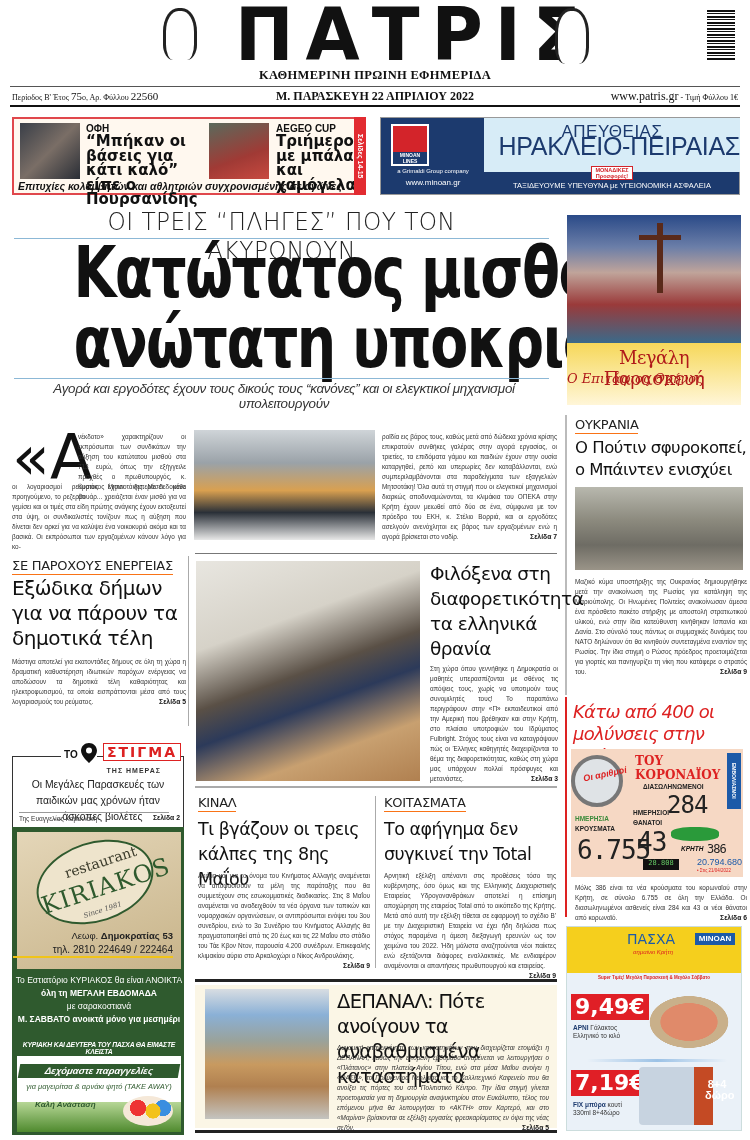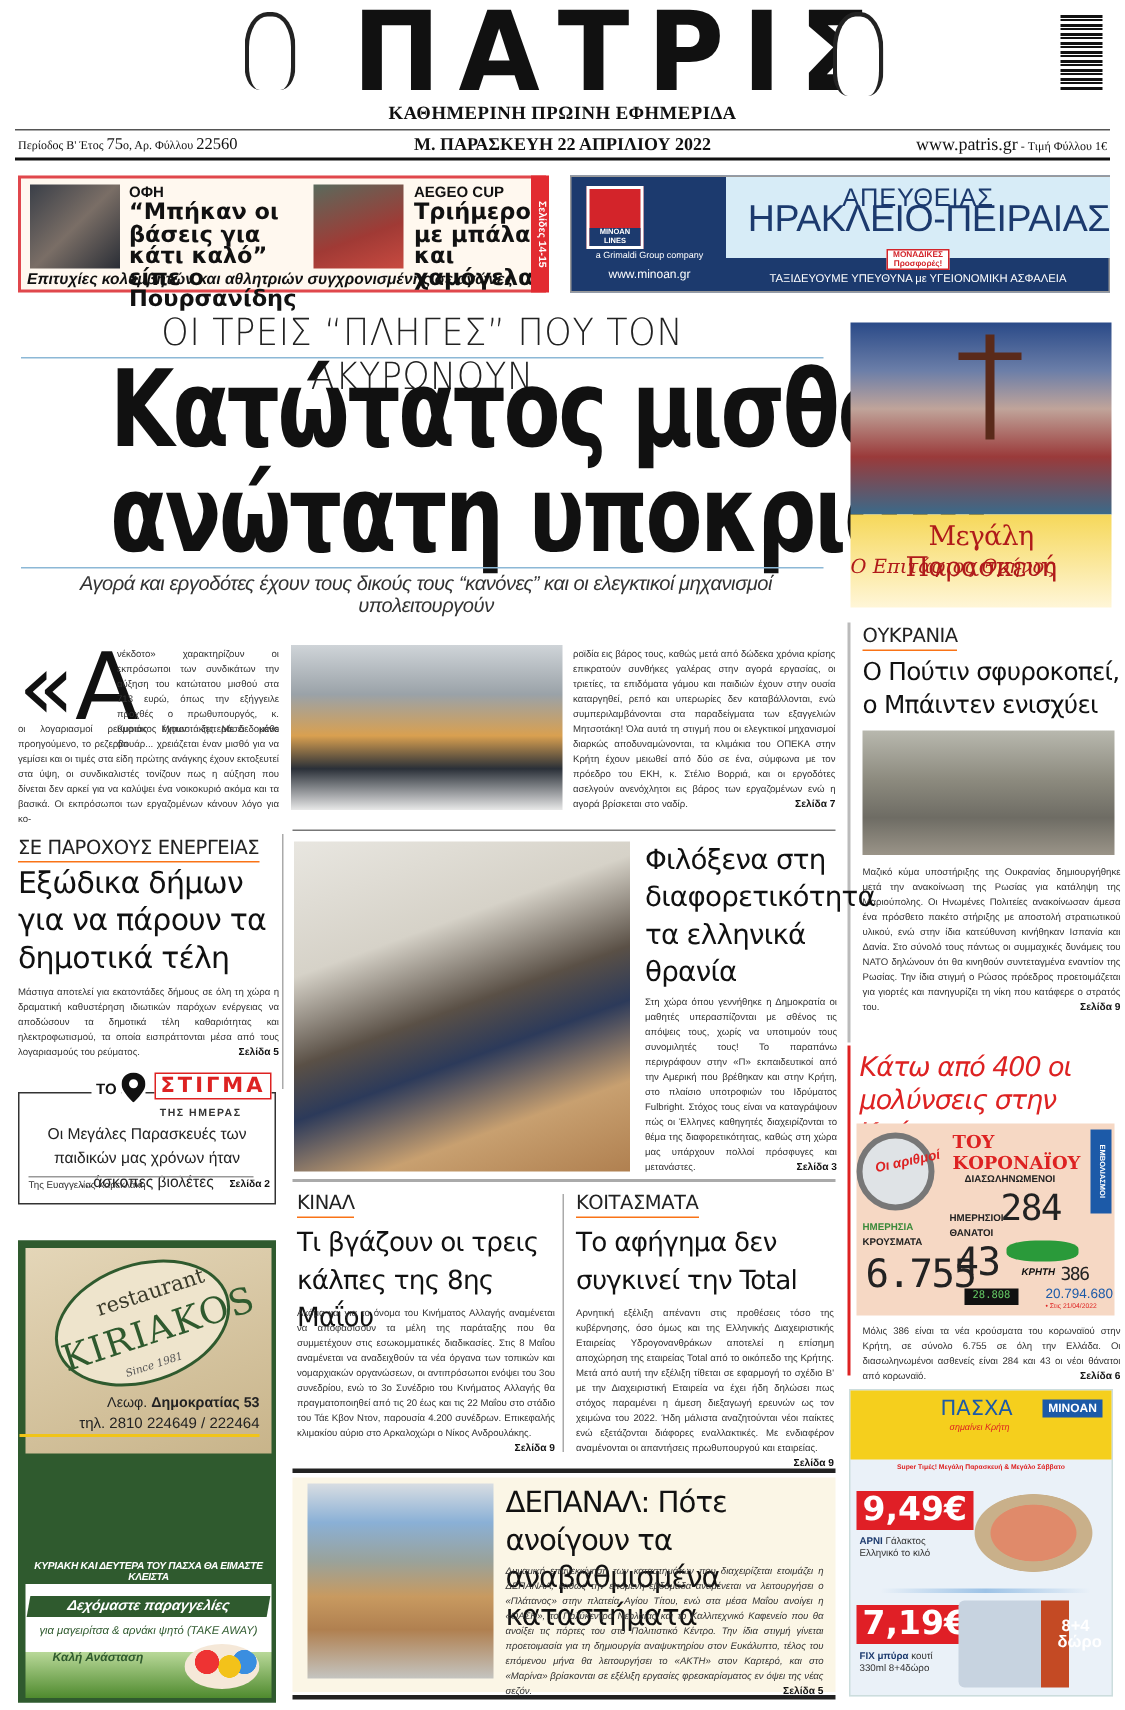--- a/index.html
+++ b/index.html
@@ -71,21 +71,21 @@
 .ukr .h{left:8px;top:22px;width:175px;font-size:16.5px;line-height:22px;font-family:"DejaVu Sans",sans-serif;letter-spacing:-.5px;color:#111}
 .ukr .img{left:8px;top:72px;width:168px;height:83px;background:linear-gradient(180deg,#b8b8ae 0%,#8c8a7e 40%,#6e6c64 70%,#9a9488 100%)}
 .ukr .body{left:8px;top:162px;width:172px}
 
 .energy{left:10px;top:558px;width:176px;height:160px}
 .energy .k{left:2px;top:0}
 .energy .h{left:2px;top:18px;width:180px;font-size:20px;line-height:25px;font-family:"DejaVu Sans",sans-serif;letter-spacing:-.5px}
 .energy .body{left:2px;top:99px;width:174px}
 .vsep1{left:188px;top:556px;width:1px;height:170px;background:#aaa}
 
-.stigma{left:12px;top:728px;width:172px;height:75px;border:1.5px solid #333}
+.stigma{left:12px;top:756px;width:172px;height:75px;border:1.5px solid #333}
 .stigma .to{left:48px;top:-8px;background:#fff;padding:0 3px;font-size:10px;font-weight:bold}
 .stigma .word{left:90px;top:-14px;background:#fff;border:1.5px solid #d22;color:#d22;font-weight:bold;font-size:14px;padding:0 3px;letter-spacing:2px;font-family:"DejaVu Sans",sans-serif}
 .stigma .sub{left:0;top:10px;width:170px;text-align:right;padding-right:22px;font-size:7px;font-weight:bold;letter-spacing:1px;color:#333}
 .stigma .q{left:0;top:20px;width:170px;text-align:center;font-size:10.4px;line-height:16px;color:#222}
 .stigma .by{left:6px;top:55px;font-size:6.5px;color:#333;border-top:1px solid #999;width:150px;padding-top:2px}
 .stigma .pg2{left:140px;top:57px;font-size:6.8px;font-weight:bold}
 
 .filo-photo{left:196px;top:561px;width:224px;height:220px;background:linear-gradient(160deg,#e8e6e0 0%,#d6d2c8 30%,#5a5046 50%,#2c3a5a 62%,#c8a070 80%,#b08050 100%)}
 .filo-h{left:430px;top:561px;width:130px;font-size:18.5px;line-height:25px;font-family:"DejaVu Sans",sans-serif;letter-spacing:-.5px}
 .filo-body{left:430px;top:664px;width:128px}
@@ -293,20 +293,26 @@
 </div>
 
 <div class="abs kiriakos">
   <div class="abs card"></div>
   <div class="abs oval"></div>
   <div class="abs rest">restaurant</div>
   <div class="abs kir">KIRIAKOS</div>
   <div class="abs since">Since 1981</div>
   <div class="abs addr"><span>Λεωφ.</span> <b>Δημοκρατίας 53</b></div>
   <div class="abs tel">τηλ. 2810 224649 / 222464</div>
+  <div class="abs txt">
+    <div>Το Εστιατόριο ΚΥΡΙΑΚΟΣ θα είναι ΑΝΟΙΚΤΑ</div>
+    <div style="font-weight:bold">όλη τη ΜΕΓΑΛΗ ΕΒΔΟΜΑΔΑ</div>
+    <div>με σαρακοστιανά</div>
+    <div style="font-weight:bold">Μ. ΣΑΒΒΑΤΟ ανοικτά μόνο για μεσημέρι</div>
+  </div>
   <div class="abs closed">ΚΥΡΙΑΚΗ ΚΑΙ ΔΕΥΤΕΡΑ ΤΟΥ ΠΑΣΧΑ ΘΑ ΕΙΜΑΣΤΕ ΚΛΕΙΣΤΑ</div>
   <div class="abs lower"></div>
   <div class="abs orders">Δεχόμαστε παραγγελίες</div>
   <div class="abs take">για μαγειρίτσα &amp; αρνάκι ψητό (TAKE AWAY)</div>
   <div class="abs easter">Καλή Ανάσταση</div>
   <div class="abs eggs"></div>
 </div>
 
 <div class="abs dep-top"></div>
 <div class="abs dep">

